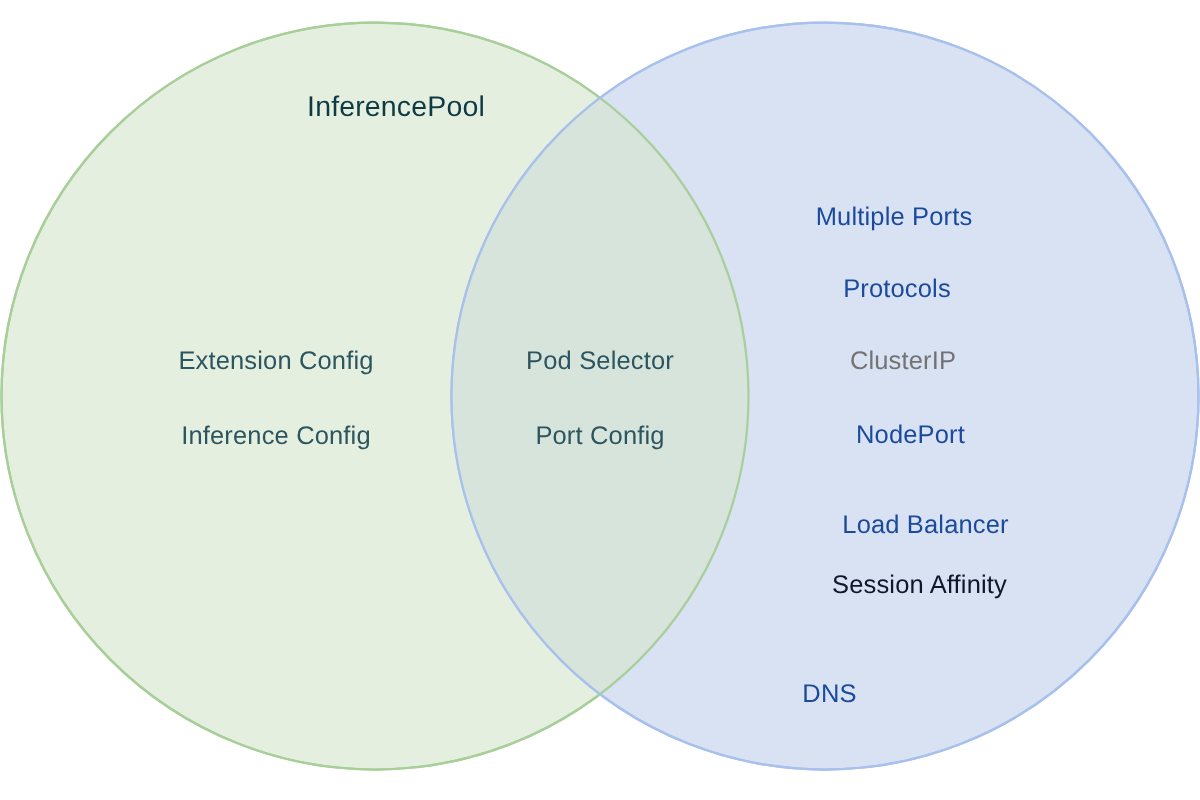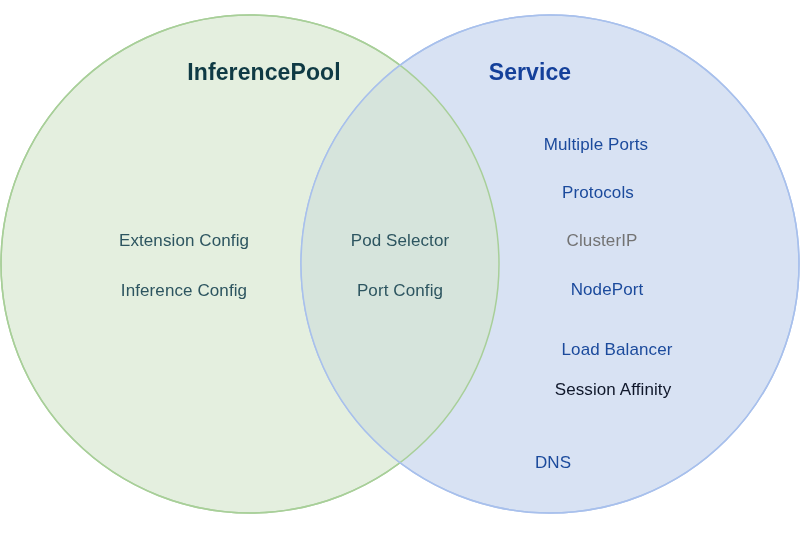--- a/index.html
+++ b/index.html
@@ -32,22 +32,22 @@
     top: 0;
     width: 800px;
     height: 533px;
     pointer-events: none;
   }
   .overlay-layer > * {
     pointer-events: auto;
   }
   .set-title {
     position: absolute;
-    font-size: 23px;
-    font-weight: bold;
+    font-size: 19px;
+    font-weight: normal;
     letter-spacing: 0.1px;
     white-space: nowrap;
     transform: translate(-50%, -50%);
   }
   .item-label {
     position: absolute;
     font-size: 17px;
     font-weight: normal;
     letter-spacing: 0.1px;
     white-space: nowrap;
@@ -80,21 +80,20 @@
     </g>
 
     <circle id="circle-left-outline" cx="250" cy="264" r="249" fill="none" stroke="#a8cf99" stroke-width="1.5"></circle>
     <circle id="circle-right-outline" cx="550" cy="264" r="249" fill="none" stroke="#a8c0ec" stroke-width="1.5"></circle>
   </svg>
 
   <div class="overlay-layer">
 
     <div class="set-title title-left" id="title-left" style="left: 264px; top: 72px; color: rgb(15, 58, 68);">InferencePool</div>
 
-    <div class="set-title title-right" id="title-right" style="left: 530px; top: 72px; color: rgb(20, 64, 154);">Service</div>
 
     <div id="left-items">
         <div class="item-label item-left" style="left: 156px; top: 241px; color: rgb(45, 85, 96);">Extension Config</div>
         <div class="item-label item-left" style="left: 156px; top: 291px; color: rgb(45, 85, 96);">Inference Config</div>
       </div>
     <div id="center-items">
         <div class="item-label item-center" style="left: 400px; top: 241px; color: rgb(45, 85, 96);">Pod Selector</div>
         <div class="item-label item-center" style="left: 400px; top: 291px; color: rgb(45, 85, 96);">Port Config</div>
       </div>
     <div id="right-items">

